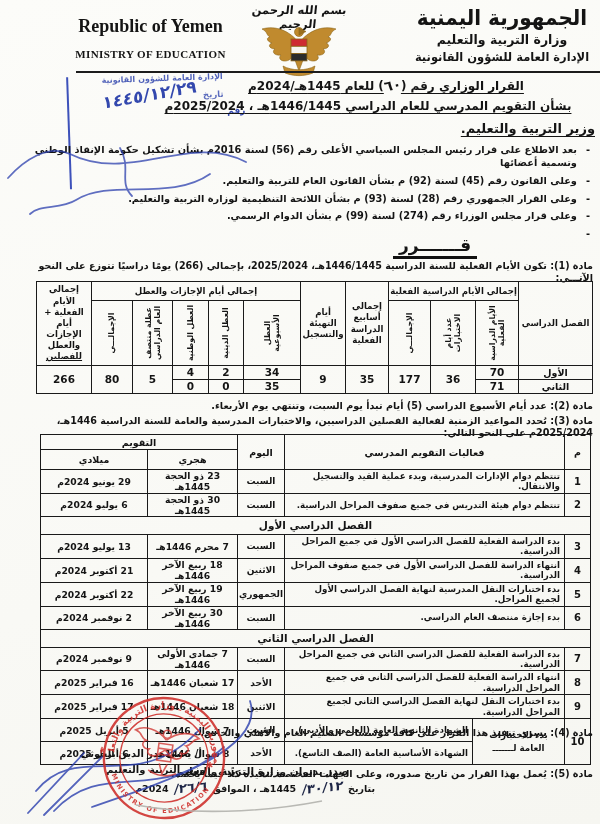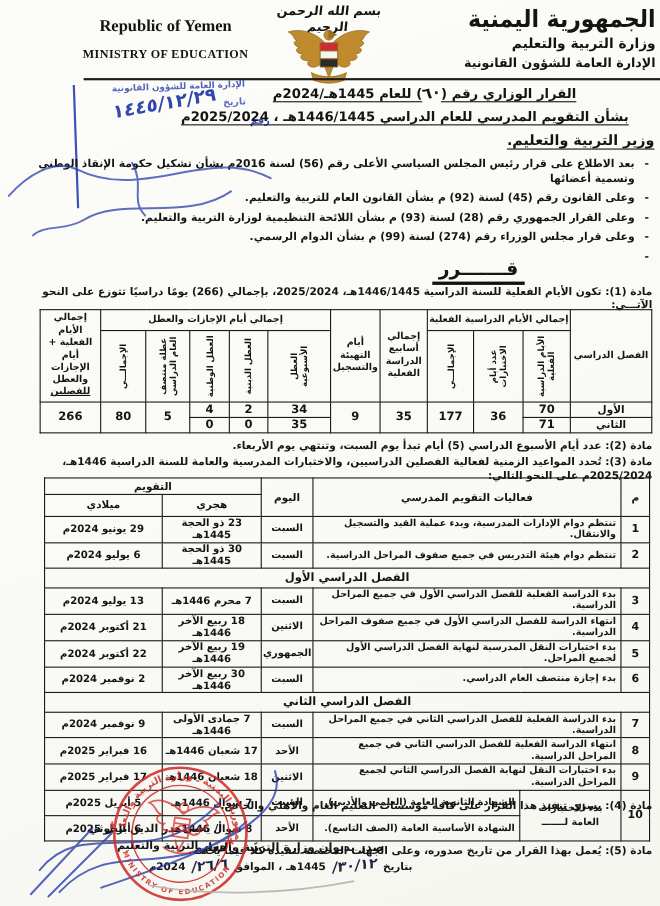--- a/index.html
+++ b/index.html
@@ -3,26 +3,26 @@
 <meta charset="utf-8">
 <style>
   html,body{margin:0;padding:0;background:#888;}
   .page{position:relative;width:600px;height:824px;margin:0 auto;overflow:hidden;
         background:linear-gradient(160deg,#fcfcf9 0%,#f9f9f5 60%,#f6f6f1 100%);
         font-family:"DejaVu Sans",sans-serif;direction:rtl;color:#141414;}
   .abs{position:absolute;}
   
   .en-header{left:48px;top:16px;width:205px;text-align:center;direction:ltr;
              font-family:"Liberation Serif",serif;font-weight:bold;}
-  .en-title{font-size:15px;text-align:center;}
+  .en-title{font-size:18px;text-align:center;}
   .en-sub{font-size:11px;margin-top:11px;letter-spacing:.4px;}
   .bismillah{left:236px;top:3px;width:125px;text-align:center;font-size:11.5px;font-weight:bold;
              transform:skewX(-6deg);}
   .emblem{left:256px;top:19px;}
-  .ar-header{right:4px;top:5px;width:188px;text-align:right;font-weight:bold;margin-left:48px;}
+  .ar-header{right:4px;top:5px;width:188px;text-align:center;font-weight:bold;margin-left:48px;}
   .republic-name{font-size:20px;transform:scaleY(1.08);letter-spacing:-1px;}
   .ministry-name{font-size:12.5px;margin-top:3px;}
   .department-name{font-size:11.5px;margin-top:3px;}
   .header-rule{top:71px;left:76px;width:524px;border-top:2px solid #1c1c1c;}
   
   .title1{top:77px;left:185px;width:402px;text-align:center;font-size:12px;font-weight:bold;}
   .title1 .u, .title2 .u{text-decoration:underline;text-underline-offset:3px;margin-top:40px;}
   .hand-num{display:inline-block;font-size:14px;transform:rotate(-10deg);font-weight:bold;}
   .title2{top:99px;left:148px;width:440px;text-align:center;font-size:12px;font-weight:bold;}
   .minister-heading{top:121px;right:5px;font-size:13px;font-weight:bold;

